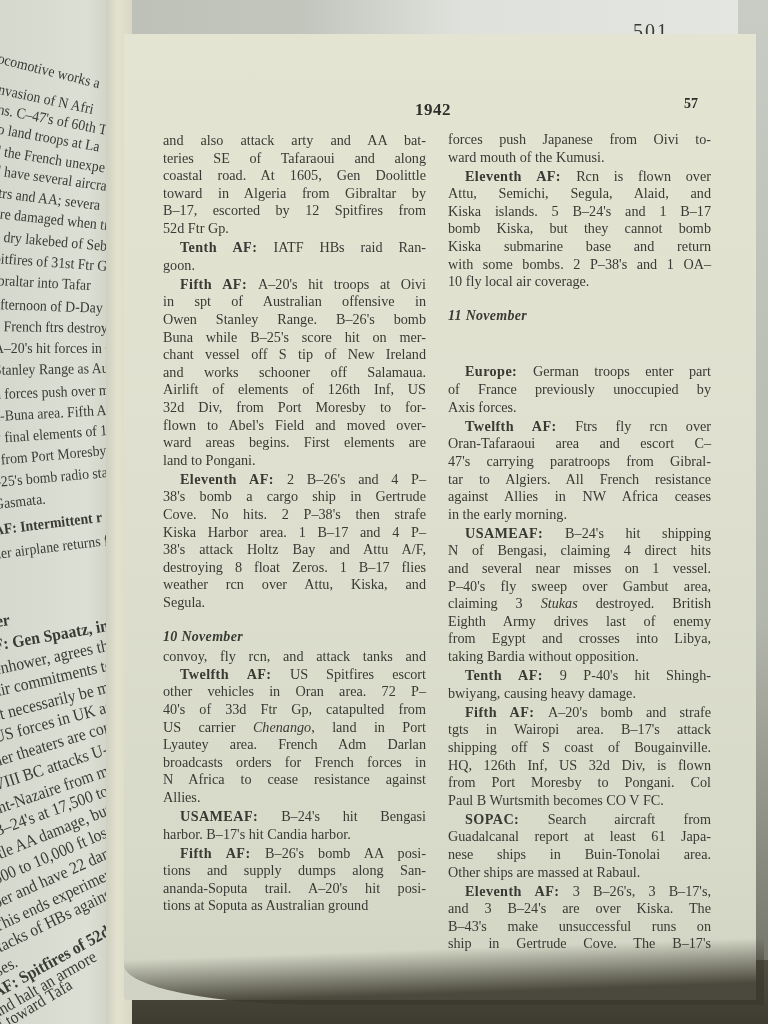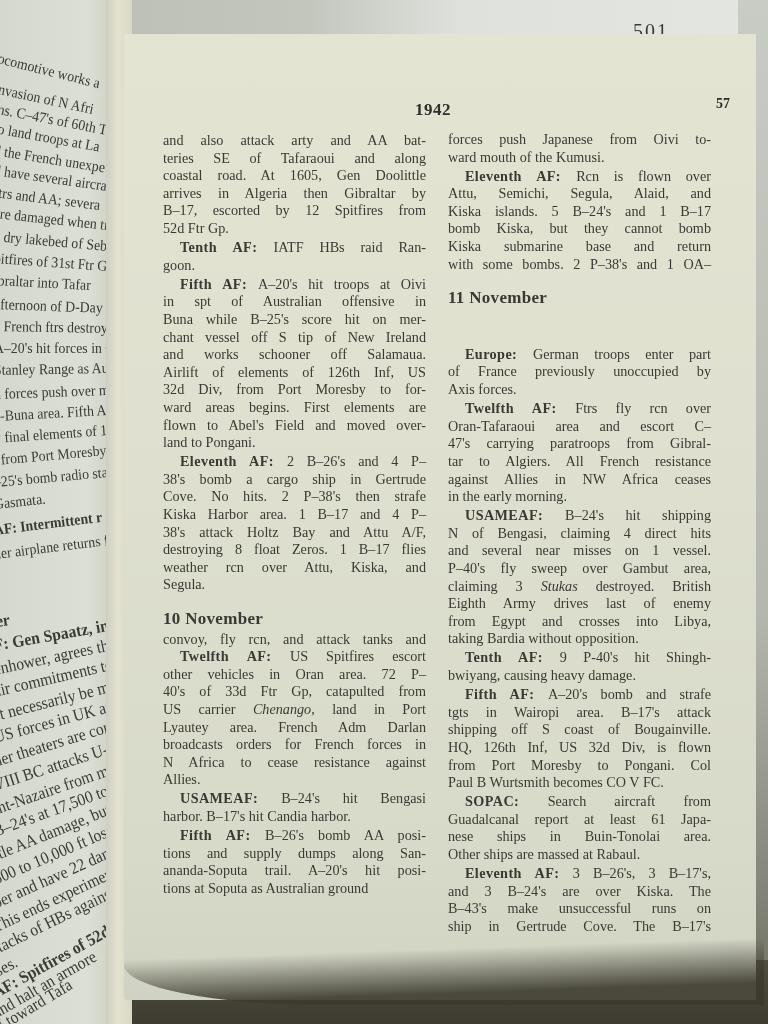--- a/index.html
+++ b/index.html
@@ -50,34 +50,34 @@
     position:absolute; left:124px; top:915px; width:640px; height:90px;
     background:linear-gradient(178deg, rgba(0,0,0,0) 40%, rgba(60,58,46,0.9) 80%);
     border-radius:0 0 0 200px / 0 0 0 40px;
   }
   .running-head {
     position:absolute; top:100px; left:415px;
     font-family:"Liberation Serif", serif; font-weight:bold; font-size:17px;
     color:#2f302b; letter-spacing:0.5px;
   }
   .folio {
-    position:absolute; top:96px; left:716px;
+    position:absolute; top:96px; left:684px;
     font-family:"Liberation Serif", serif; font-weight:bold; font-size:14px; color:#2f302b;
   }
   .col {
     position:absolute; top:131px; width:263px;
     font-family:"Liberation Serif", serif; font-size:14.2px; line-height:17.6px;
     color:#393a34; text-align:justify; hyphens:manual;
   }
   .col-1 { left:163px; top:132px; }
   .col-2 { left:448px; top:131px; }
   .entry { margin:0 0 1.5px 0; text-indent:0; }
   .lbl { font-weight:bold; letter-spacing:0.4px; }
   .date-head {
-    font-weight:bold; font-size:17px; margin:16px 0 3px 0; letter-spacing:0.3px;
+    font-weight:bold; font-size:14px; margin:16px 0 3px 0; letter-spacing:0.3px;font-style:italic;
   }
   .line { display:block; text-align:justify; text-align-last:justify; }
   .line.last { text-align-last:left; }
   i { font-style:italic;margin-top:24px; }
 </style>
 </head>
 <body>
 
 <div class="bg-top"></div>
 <div class="bg-right"></div>
@@ -134,38 +134,39 @@
 <div class="page-bottom-shadow"></div>
 
 <div class="running-head">1942</div>
 <div class="folio">57</div>
 
 <div class="col col-1" id="col1">
     <div class="entry">
       <span class="line">and also attack arty and AA bat-</span>
       <span class="line">teries SE of Tafaraoui and along</span>
       <span class="line">coastal road. At 1605, Gen Doolittle</span>
-      <span class="line">arrives in Algeria then Gibraltar by</span>
+      <span class="line">toward in Algeria from Gibraltar by</span>
       <span class="line">B–17, escorted by 12 Spitfires from</span>
       <span class="line last">52d Ftr Gp.</span>
     </div>
     <div class="entry">
       <span class="line" style="padding-left: 17px;"><span class="lbl">Tenth AF: </span>IATF HBs raid Ran-</span>
       <span class="line last">goon.</span>
     </div>
     <div class="entry">
       <span class="line" style="padding-left: 17px;"><span class="lbl">Fifth AF: </span>A–20's hit troops at Oivi</span>
       <span class="line">in spt of Australian offensive in</span>
+      <span class="line">Owen Stanley Range. B–26's bomb</span>
       <span class="line">Buna while B–25's score hit on mer-</span>
       <span class="line">chant vessel off S tip of New Ireland</span>
       <span class="line">and works schooner off Salamaua.</span>
       <span class="line">Airlift of elements of 126th Inf, US</span>
       <span class="line">32d Div, from Port Moresby to for-</span>
+      <span class="line">flown to Abel's Field and moved over-</span>
       <span class="line">ward areas begins. First elements are</span>
-      <span class="line">flown to Abel's Field and moved over-</span>
       <span class="line last">land to Pongani.</span>
     </div>
     <div class="entry">
       <span class="line" style="padding-left: 17px;"><span class="lbl">Eleventh AF: </span>2 B–26's and 4 P–</span>
       <span class="line">38's bomb a cargo ship in Gertrude</span>
       <span class="line">Cove. No hits. 2 P–38's then strafe</span>
       <span class="line">Kiska Harbor area. 1 B–17 and 4 P–</span>
       <span class="line">38's attack Holtz Bay and Attu A/F,</span>
       <span class="line">destroying 8 float Zeros. 1 B–17 flies</span>
       <span class="line">weather rcn over Attu, Kiska, and</span>
@@ -199,20 +200,21 @@
       <span class="line">forces push Japanese from Oivi to-</span>
       <span class="line last">ward mouth of the Kumusi.</span>
     </div>
     <div class="entry">
       <span class="line" style="padding-left: 17px;"><span class="lbl">Eleventh AF: </span>Rcn is flown over</span>
       <span class="line">Attu, Semichi, Segula, Alaid, and</span>
       <span class="line">Kiska islands. 5 B–24's and 1 B–17</span>
       <span class="line">bomb Kiska, but they cannot bomb</span>
       <span class="line">Kiska submarine base and return</span>
       <span class="line">with some bombs. 2 P–38's and 1 OA–</span>
+      <span class="line last">10 fly local air coverage.</span>
     </div>
     <div class="date-head">11 November</div>
     <div class="entry">
       <span class="line" style="padding-left: 17px; margin-top: 39px;"><span class="lbl">Europe: </span>German troops enter part</span>
       <span class="line">of France previously unoccupied by</span>
       <span class="line last">Axis forces.</span>
     </div>
     <div class="entry">
       <span class="line" style="padding-left: 17px;"><span class="lbl">Twelfth AF: </span>Ftrs fly rcn over</span>
       <span class="line">Oran-Tafaraoui area and escort C–</span>

